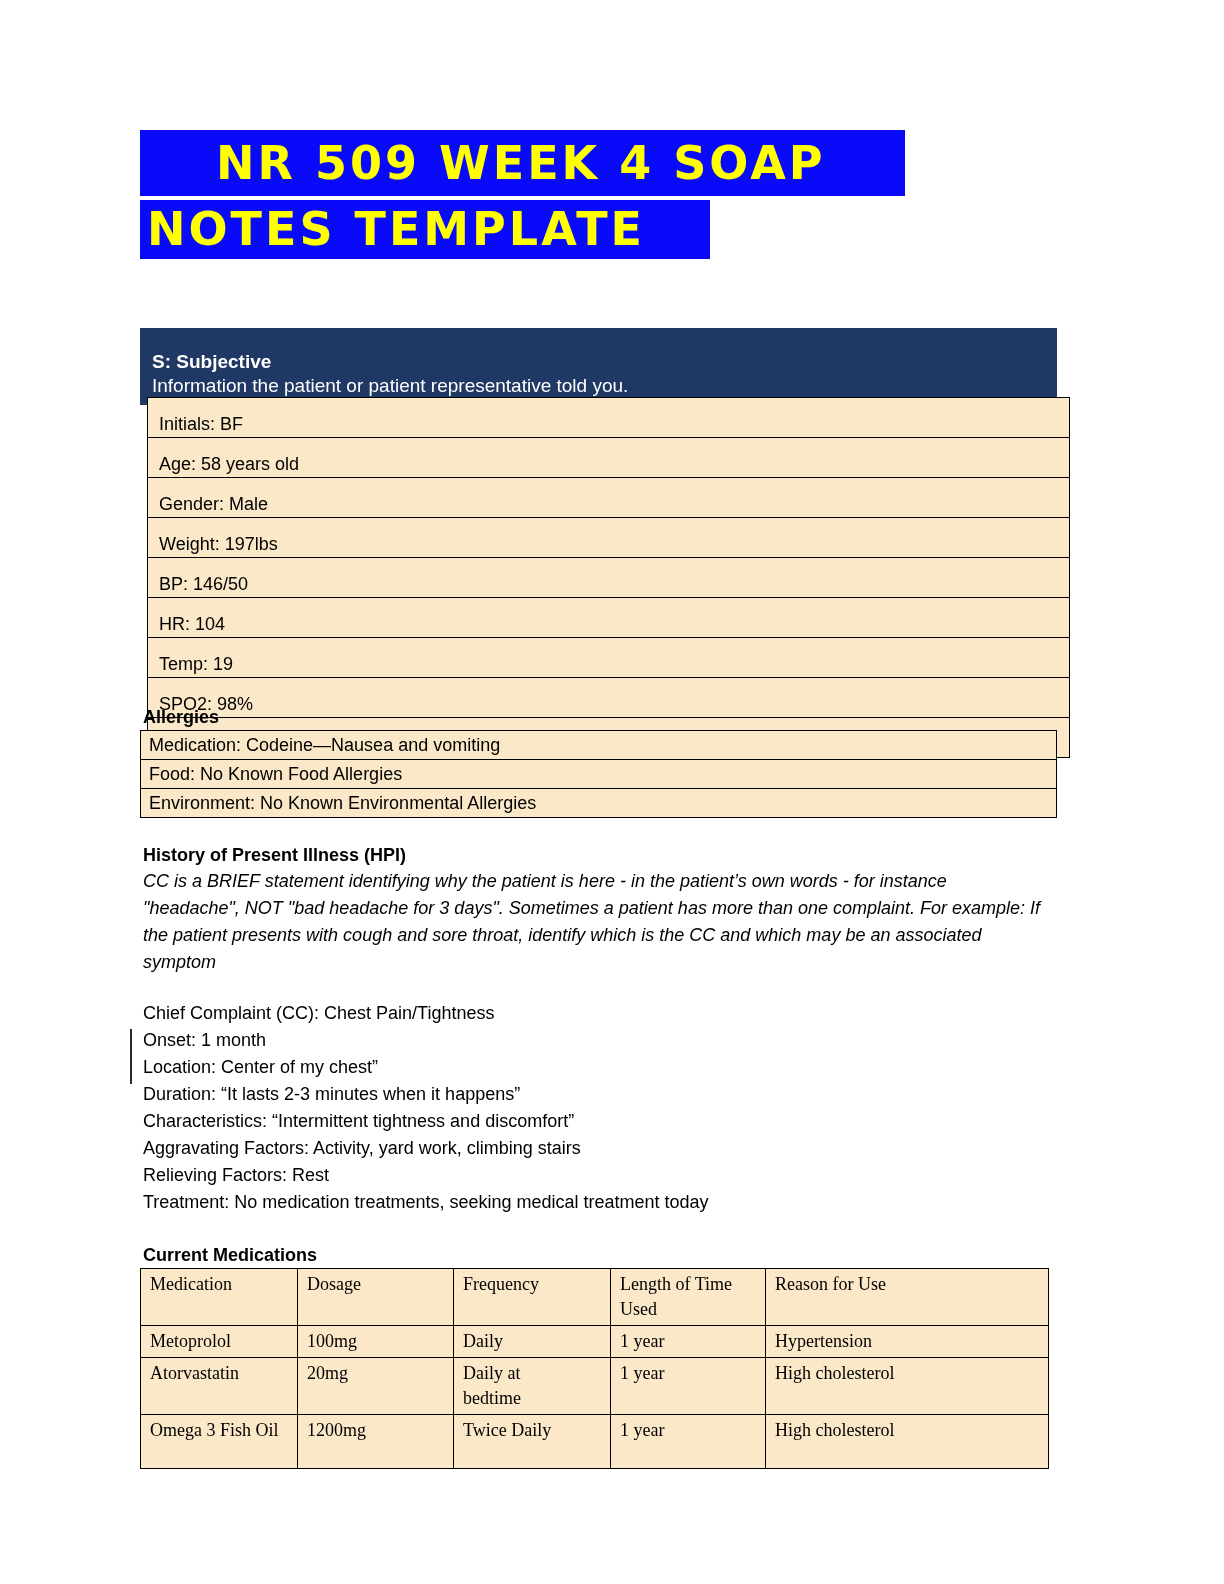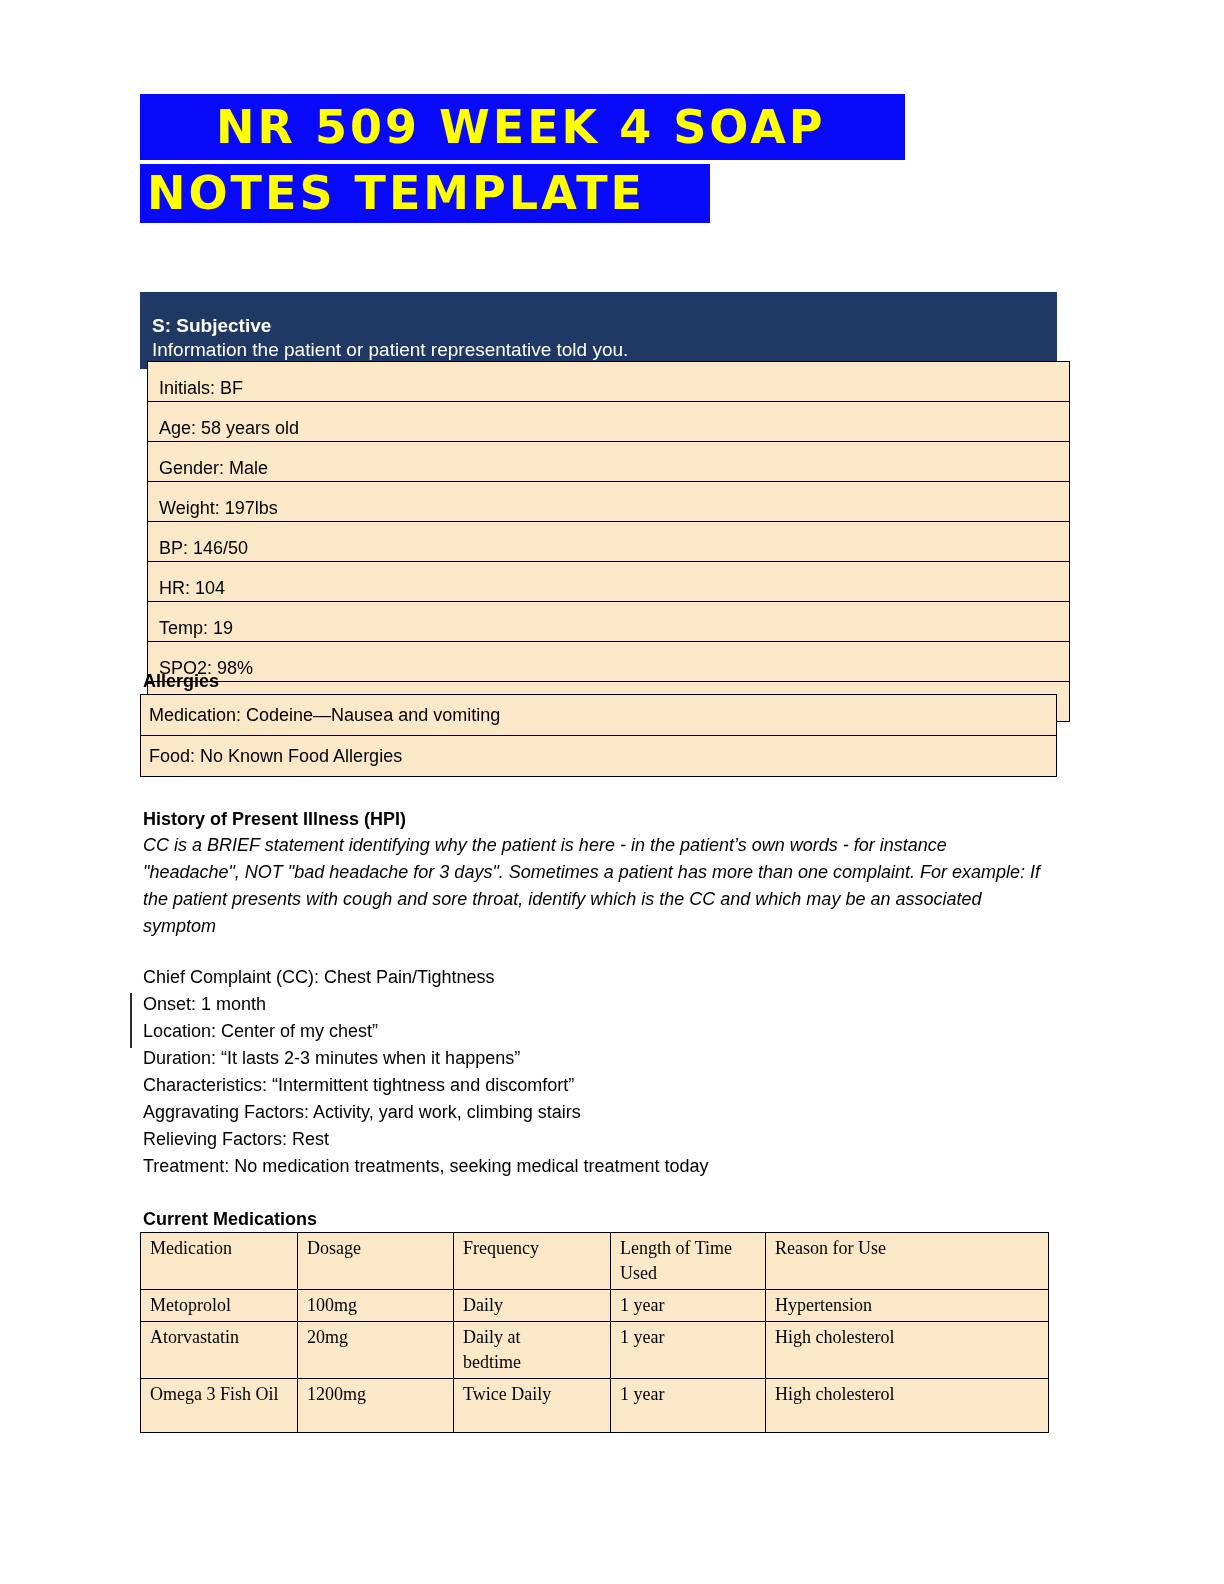--- a/index.html
+++ b/index.html
@@ -3,21 +3,21 @@
 <meta charset="utf-8">
 <style>
   * { margin:0; padding:0; box-sizing:border-box; }
   html, body { background:#ffffff; }
   body {
     width:1224px; height:1584px;
     position:relative;
     font-family:"Liberation Sans", sans-serif;
     color:#000;
   }
-  .page { position:absolute; inset:0; background:var(--page-bg, #ffffff); }
+  .page { position:absolute; inset:0; background:var(--page-bg, #ffffff);margin-top:36px; }
 
   
   .title-block { position:absolute; left:140px; top:94px; }
   .title-line {
     display:block;
     width:max-content;
     background:var(--title-bg, #0a0afa);
     color:var(--title-text, #ffff00);
     font-family:"DejaVu Sans", sans-serif;
     font-weight:bold;
@@ -51,21 +51,21 @@
 
   .vitals-table { position:absolute; left:147px; top:361px; width:923px; }
   .vitals-table td { height:27px; line-height:24px; padding:14px 8px 1px 11px; }
 
   .section-heading { position:absolute; font-size:18px; font-weight:bold; line-height:26px; }
   .allergies-heading { left:143px; top:668px; }
   .hpi-heading { left:143px; top:806px; }
   .meds-heading { left:143px; top:1206px; }
 
   .allergies-table { position:absolute; left:140px; top:694px; width:917px; }
-  .allergies-table td { height:27px; line-height:24px; padding:8px 8px; }
+  .allergies-table td { height:27px; line-height:24px; padding:2px 8px; }
 
   
   .hpi-description {
     position:absolute; left:143px; top:832px; width:905px;
     font-style:italic; font-size:18px; line-height:27px;
   }
   .hpi-lines { position:absolute; left:143px; top:964px; width:920px; }
   .hpi-line { font-size:18px; line-height:27px; white-space:nowrap; }
   .change-bar {
     position:absolute; left:130px; top:993px;
@@ -130,20 +130,23 @@
 
   <div class="section-heading allergies-heading">Allergies</div>
 
   <table class="allergies-table">
     <tbody>
       <tr>
           <td>Medication: Codeine—Nausea and vomiting</td>
         </tr>
       <tr>
           <td>Food: No Known Food Allergies</td>
+        </tr>
+      <tr>
+          <td>Environment: No Known Environmental Allergies</td>
         </tr>
     </tbody>
   </table>
 
   <div class="section-heading hpi-heading">History of Present Illness (HPI)</div>
 
   <div class="hpi-description">CC is a BRIEF statement identifying why the patient is here - in the patient’s own words - for instance "headache", NOT "bad headache for 3 days".  Sometimes a patient has more than one complaint.  For example: If the patient presents with cough and sore throat, identify which is the CC and which may be an associated symptom</div>
 
   <div class="hpi-lines">
     <div class="hpi-line">Chief Complaint (CC): Chest Pain/Tightness</div>

